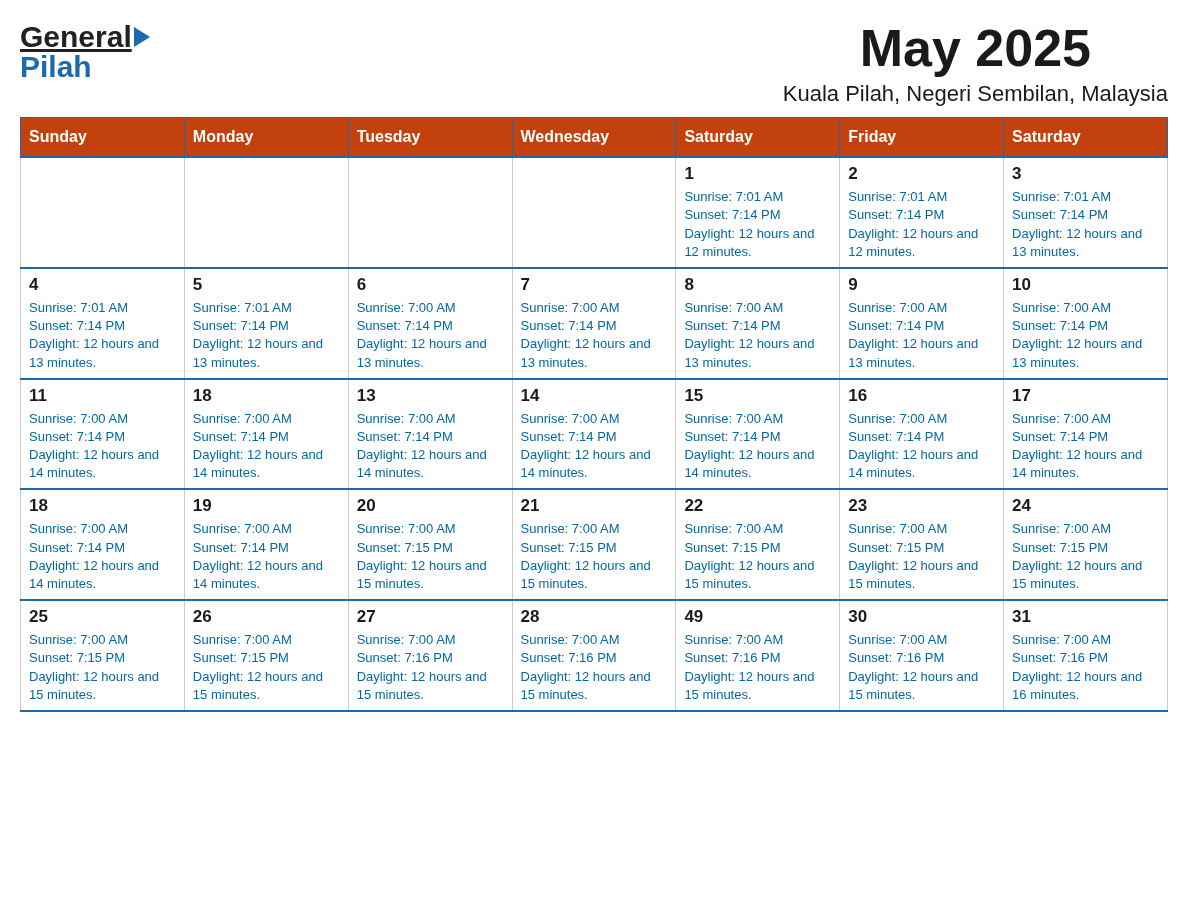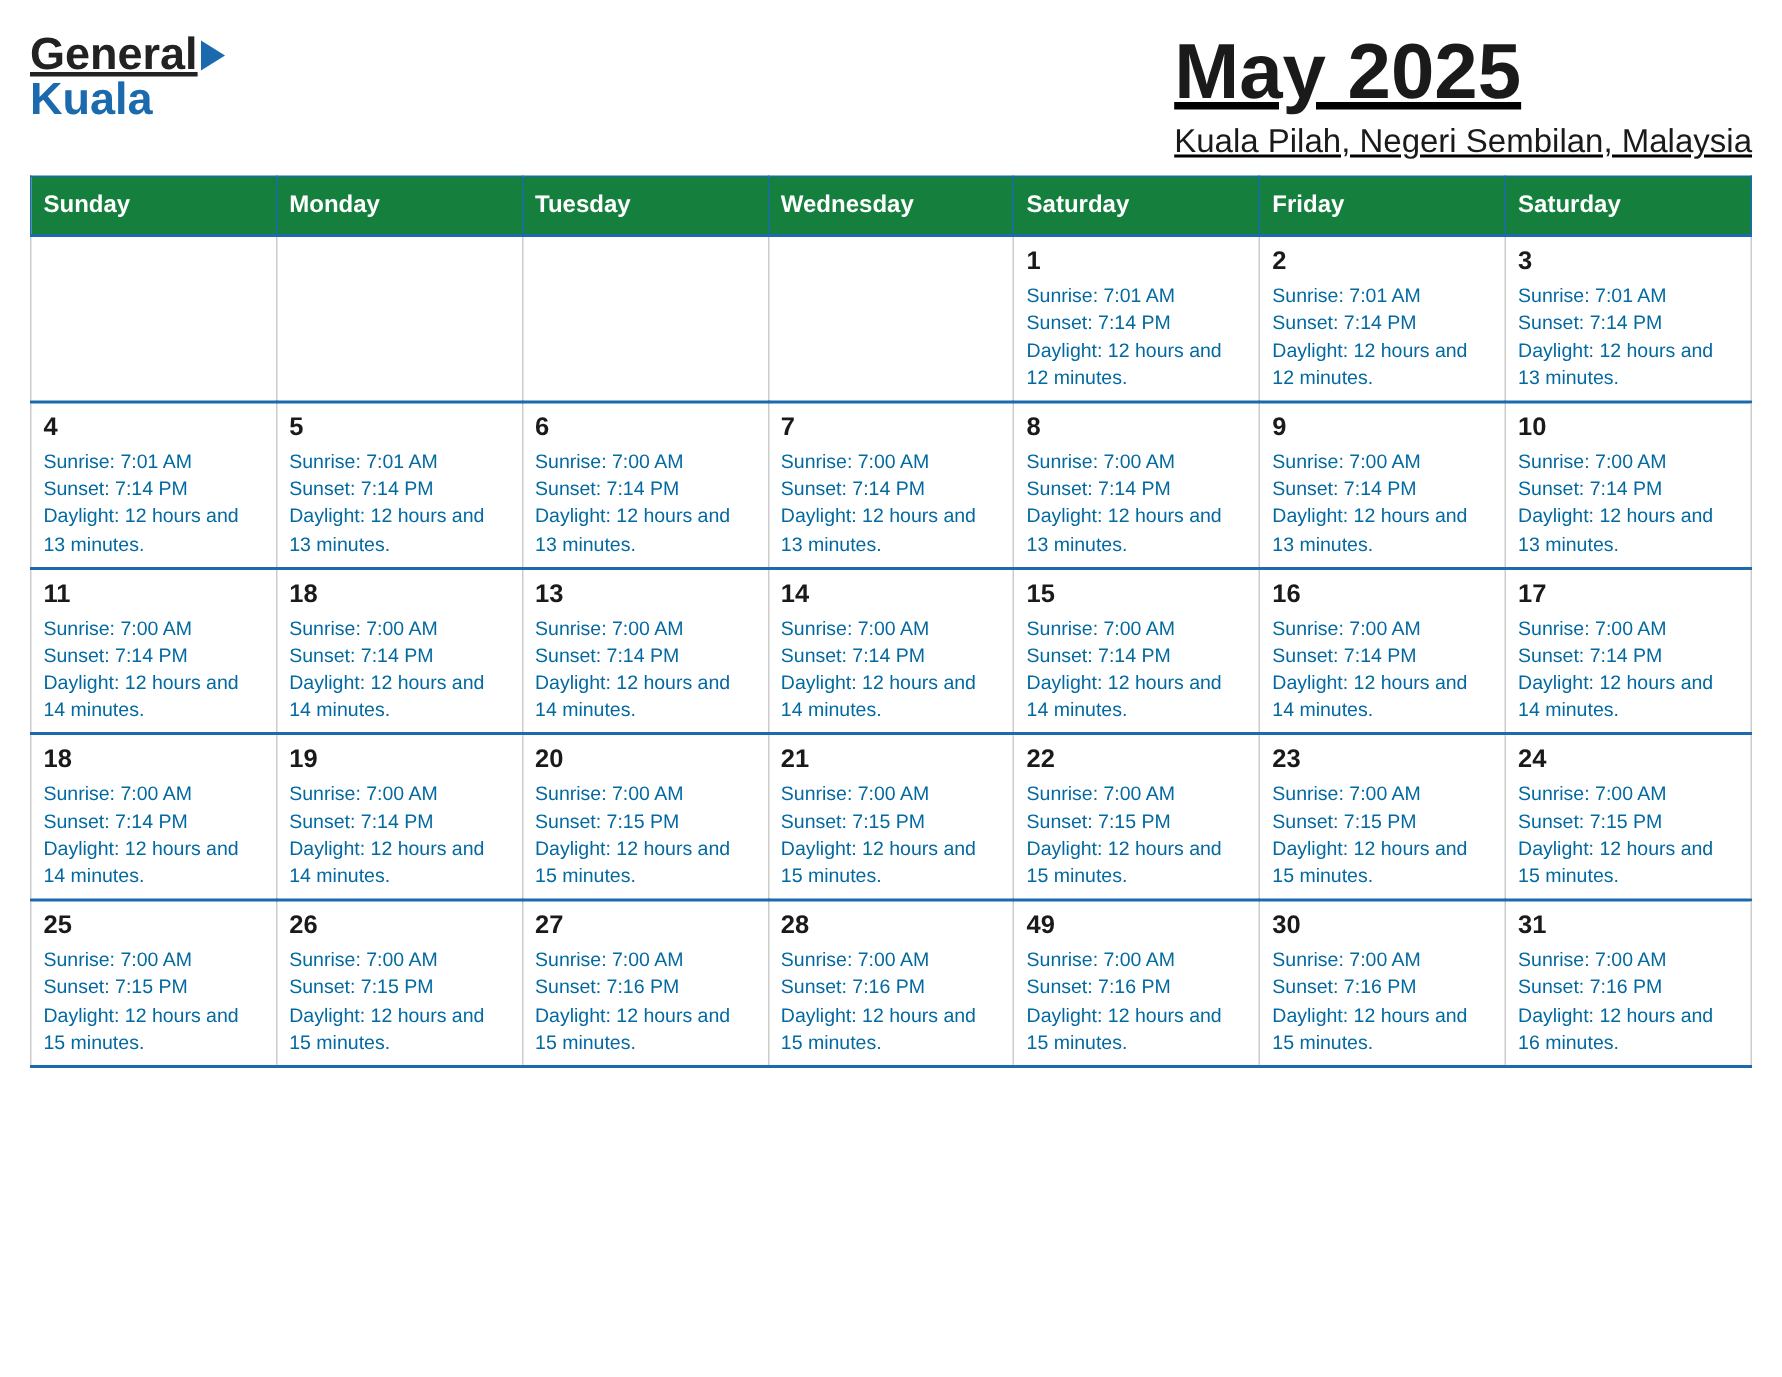--- a/index.html
+++ b/index.html
@@ -15,41 +15,40 @@
       justify-content: space-between;
       align-items: flex-start;
       margin-bottom: 10px;
     }
     .logo {
       display: flex;
       flex-direction: column;
       align-items: flex-start;
     }
     .title-block {
-      text-align: left;
-      text-decoration: underline;
+      text-align: center;
     }
     .month-title {
       font-size: 52px;
       font-weight: bold;
       color: #1a1a1a;
       line-height: 1.1;
     }
     .location-title {
       font-size: 22px;
       color: #1a1a1a;
       margin-top: 4px;
     }
     .calendar {
       width: 100%;
       border-collapse: collapse;
       margin-top: 10px;
     }
     .calendar th {
-      background-color: #15803d;
+      background-color: #c2410c;
       color: #fff;
       font-size: 16px;
       font-weight: bold;
       padding: 10px 8px;
       border: 1px solid #1a6aad;
       text-align: left;
     }
     .calendar td {
       border: 1px solid #ccc;
       vertical-align: top;
@@ -105,21 +104,21 @@
   </style>
 </head>
 <body>
 
 <div class="header">
   <div class="logo">
     <div class="logo-row">
       <span class="logo-text-general">General</span>
       <span class="logo-arrow"></span>
     </div>
-    <div class="logo-line2">Kuala</div>
+    <div class="logo-line2">Pilah</div>
   </div>
   <div class="title-block">
     <div class="month-title">May 2025</div>
     <div class="location-title">Kuala Pilah, Negeri Sembilan, Malaysia</div>
   </div>
 </div>
 
 <table class="calendar">
   <thead>
     <tr>

